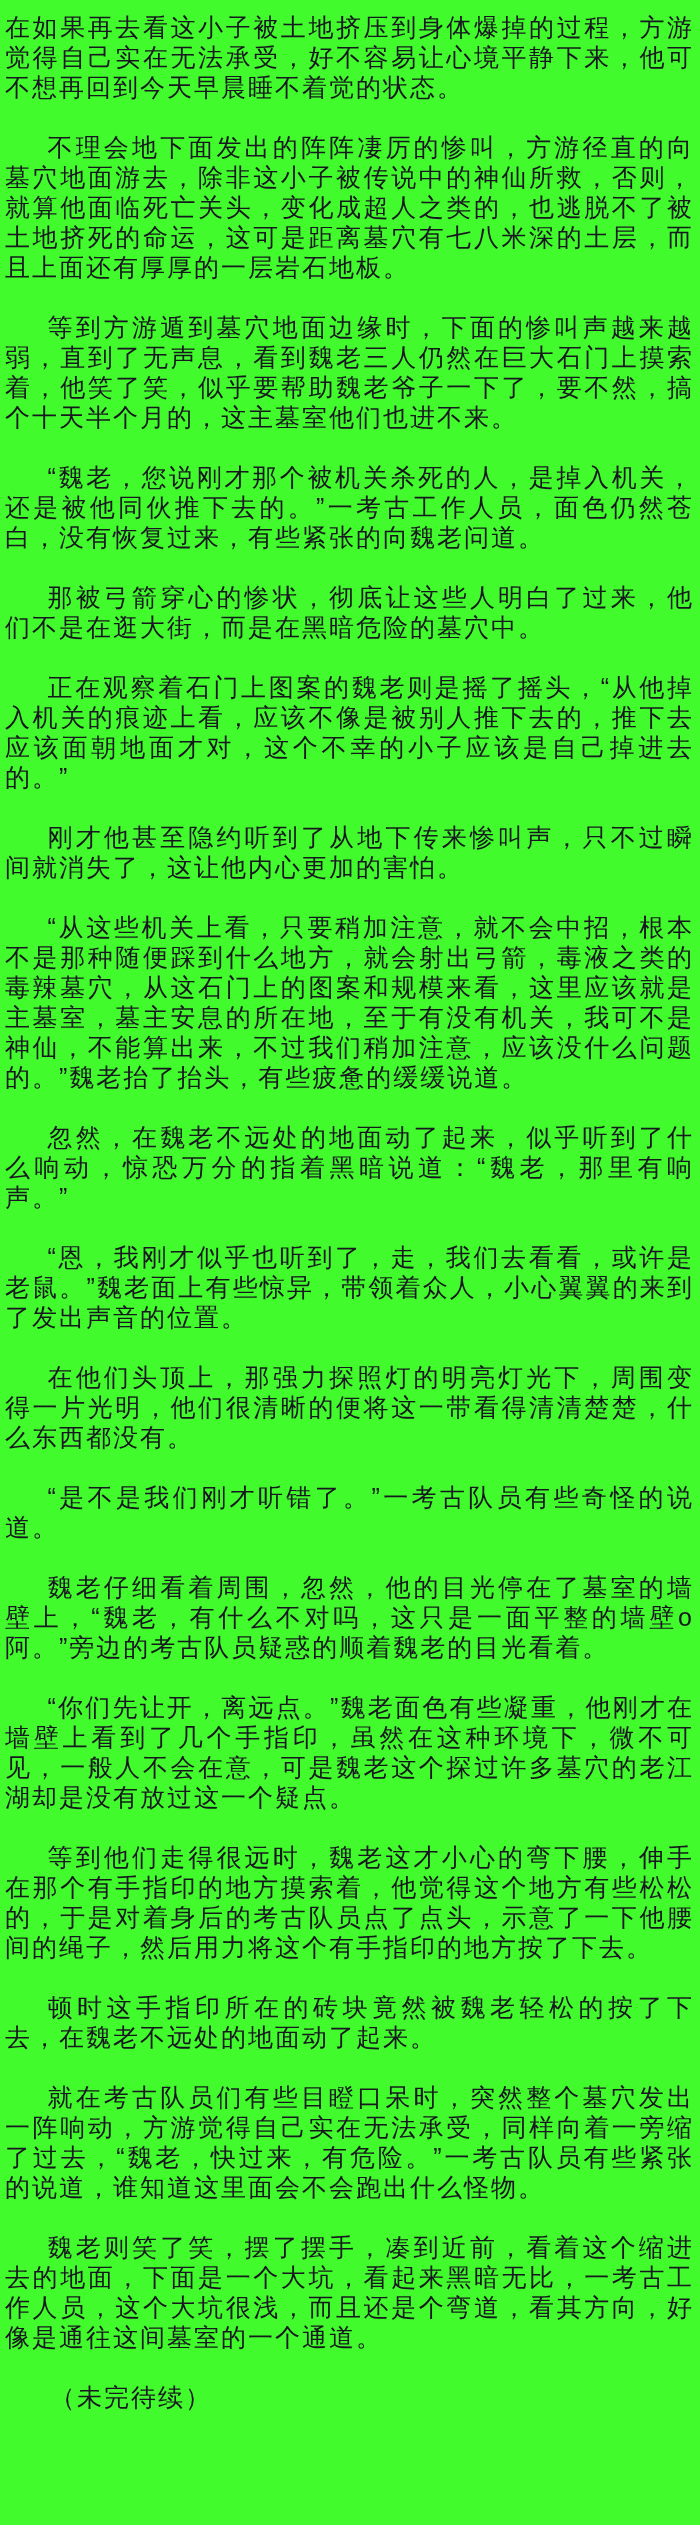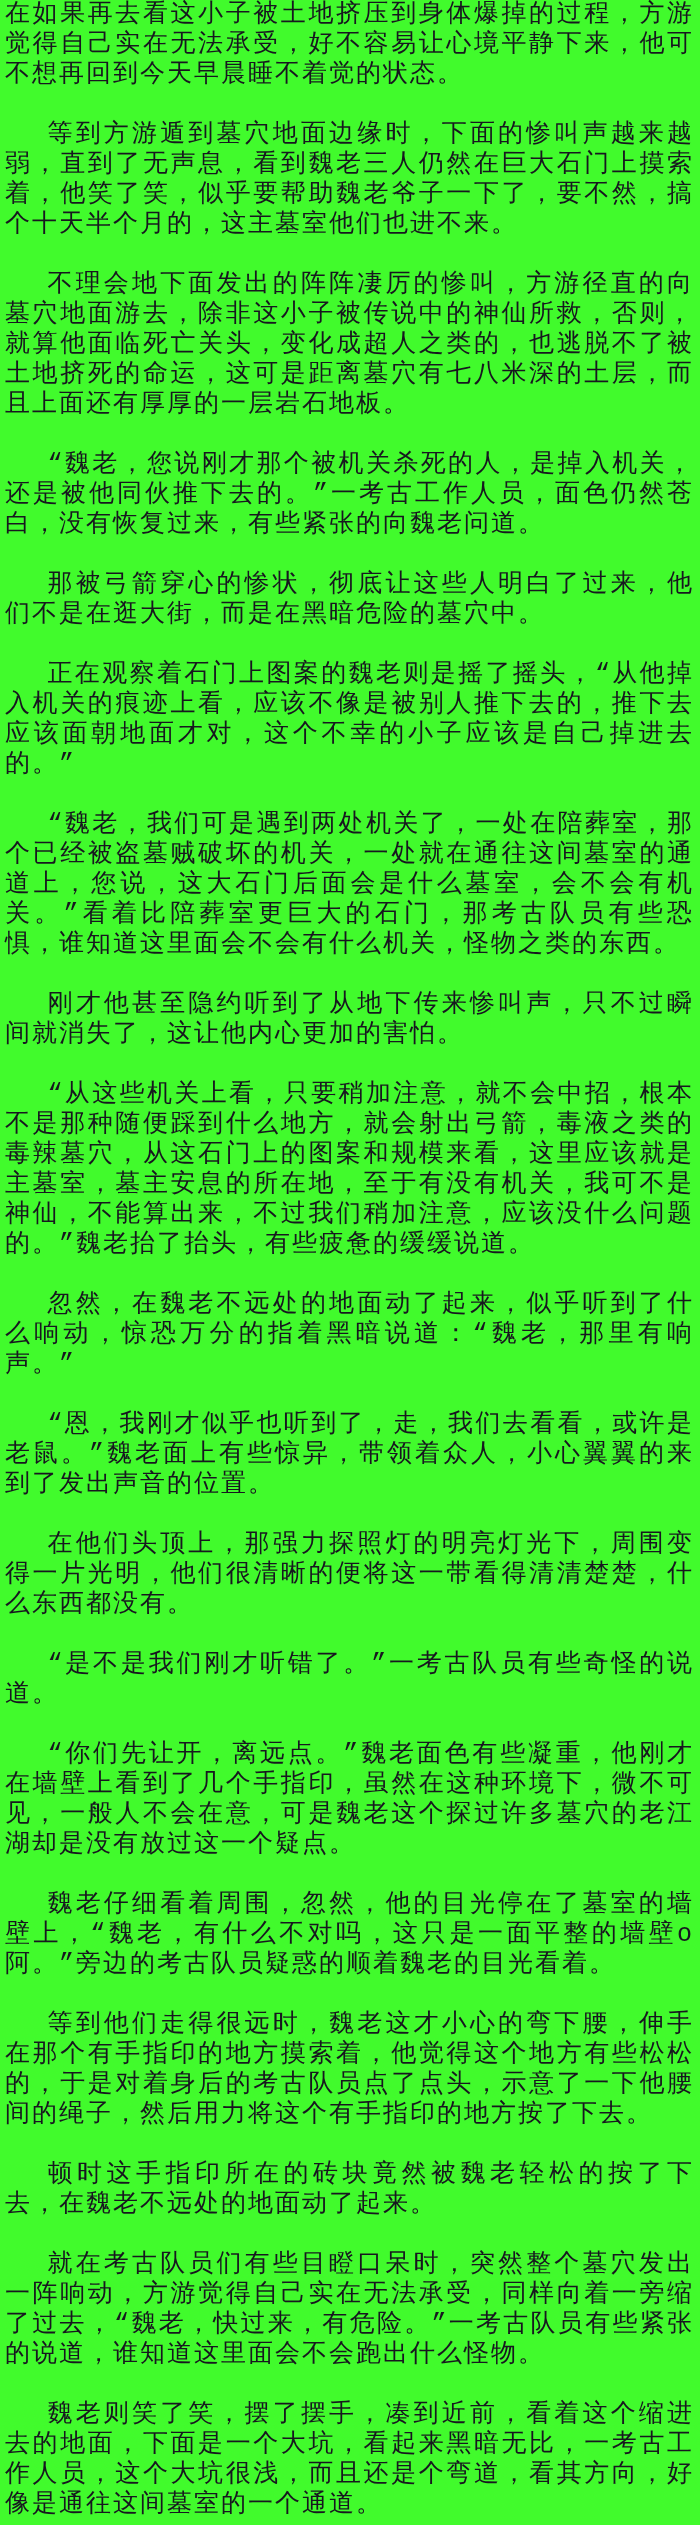--- a/index.html
+++ b/index.html
@@ -7,23 +7,23 @@
     padding: 0;
     background: #41fb2c;
   }
   .novel-page {
     position: relative;
     width: 700px;
     height: 2525px;
     margin: 0 auto;
     background: #41fb2c;
     box-sizing: border-box;
-    padding: 0 6px 0 5px;
+    padding: 12px 6px 0 5px;
     overflow: hidden;
-    font-family: Liberation Mono, monospace;
+    font-family: Liberation Sans, sans-serif;
     color: #17171f;
   }
   .novel-paragraph {
     margin: 0 0 30px 0;
     font-size: 25px;
     line-height: 30px;
     letter-spacing: 2px;
     text-align: justify;
     text-indent: 1.7em;
     word-break: break-all;
@@ -36,32 +36,31 @@
     text-align: left;
     text-indent: 1.8em;
     margin-top: 12px;
   }
 </style>
 </head>
 <body>
 
 <div class="novel-page">
   <p class="novel-paragraph no-indent">在如果再去看这小子被土地挤压到身体爆掉的过程，方游觉得自己实在无法承受，好不容易让心境平静下来，他可不想再回到今天早晨睡不着觉的状态。</p>
+  <p class="novel-paragraph">不理会地下面发出的阵阵凄厉的惨叫，方游径直的向墓穴地面游去，除非这小子被传说中的神仙所救，否则，就算他面临死亡关头，变化成超人之类的，也逃脱不了被土地挤死的命运，这可是距离墓穴有七八米深的土层，而且上面还有厚厚的一层岩石地板。</p>
   <p class="novel-paragraph">等到方游遁到墓穴地面边缘时，下面的惨叫声越来越弱，直到了无声息，看到魏老三人仍然在巨大石门上摸索着，他笑了笑，似乎要帮助魏老爷子一下了，要不然，搞个十天半个月的，这主墓室他们也进不来。</p>
-  <p class="novel-paragraph">不理会地下面发出的阵阵凄厉的惨叫，方游径直的向墓穴地面游去，除非这小子被传说中的神仙所救，否则，就算他面临死亡关头，变化成超人之类的，也逃脱不了被土地挤死的命运，这可是距离墓穴有七八米深的土层，而且上面还有厚厚的一层岩石地板。</p>
   <p class="novel-paragraph">“魏老，您说刚才那个被机关杀死的人，是掉入机关，还是被他同伙推下去的。”一考古工作人员，面色仍然苍白，没有恢复过来，有些紧张的向魏老问道。</p>
   <p class="novel-paragraph">那被弓箭穿心的惨状，彻底让这些人明白了过来，他们不是在逛大街，而是在黑暗危险的墓穴中。</p>
   <p class="novel-paragraph">正在观察着石门上图案的魏老则是摇了摇头，“从他掉入机关的痕迹上看，应该不像是被别人推下去的，推下去应该面朝地面才对，这个不幸的小子应该是自己掉进去的。”</p>
-  <p class="novel-paragraph">“魏老，我们可是遇到两处机关了，一处在陪葬室，那个已经被盗墓贼破坏的机关，一处就在通往这间墓室的通道上，您说，这大石门后面会是什么墓室，会不会有机关。”看着比陪葬室更巨大的石门，那考古队员有些恐惧，谁知道这里面会不会有什么机关，怪物之类的东西。</p>
   <p class="novel-paragraph">刚才他甚至隐约听到了从地下传来惨叫声，只不过瞬间就消失了，这让他内心更加的害怕。</p>
   <p class="novel-paragraph">“从这些机关上看，只要稍加注意，就不会中招，根本不是那种随便踩到什么地方，就会射出弓箭，毒液之类的毒辣墓穴，从这石门上的图案和规模来看，这里应该就是主墓室，墓主安息的所在地，至于有没有机关，我可不是神仙，不能算出来，不过我们稍加注意，应该没什么问题的。”魏老抬了抬头，有些疲惫的缓缓说道。</p>
   <p class="novel-paragraph">忽然，在魏老不远处的地面动了起来，似乎听到了什么响动，惊恐万分的指着黑暗说道：“魏老，那里有响声。”</p>
   <p class="novel-paragraph">“恩，我刚才似乎也听到了，走，我们去看看，或许是老鼠。”魏老面上有些惊异，带领着众人，小心翼翼的来到了发出声音的位置。</p>
   <p class="novel-paragraph">在他们头顶上，那强力探照灯的明亮灯光下，周围变得一片光明，他们很清晰的便将这一带看得清清楚楚，什么东西都没有。</p>
   <p class="novel-paragraph">“是不是我们刚才听错了。”一考古队员有些奇怪的说道。</p>
+  <p class="novel-paragraph">魏老仔细看着周围，忽然，他的目光停在了墓室的墙壁上，“魏老，有什么不对吗，这只是一面平整的墙壁o阿。”旁边的考古队员疑惑的顺着魏老的目光看着。</p>
   <p class="novel-paragraph">“你们先让开，离远点。”魏老面色有些凝重，他刚才在墙壁上看到了几个手指印，虽然在这种环境下，微不可见，一般人不会在意，可是魏老这个探过许多墓穴的老江湖却是没有放过这一个疑点。</p>
-  <p class="novel-paragraph">魏老仔细看着周围，忽然，他的目光停在了墓室的墙壁上，“魏老，有什么不对吗，这只是一面平整的墙壁o阿。”旁边的考古队员疑惑的顺着魏老的目光看着。</p>
   <p class="novel-paragraph">等到他们走得很远时，魏老这才小心的弯下腰，伸手在那个有手指印的地方摸索着，他觉得这个地方有些松松的，于是对着身后的考古队员点了点头，示意了一下他腰间的绳子，然后用力将这个有手指印的地方按了下去。</p>
   <p class="novel-paragraph">顿时这手指印所在的砖块竟然被魏老轻松的按了下去，在魏老不远处的地面动了起来。</p>
   <p class="novel-paragraph">就在考古队员们有些目瞪口呆时，突然整个墓穴发出一阵响动，方游觉得自己实在无法承受，同样向着一旁缩了过去，“魏老，快过来，有危险。”一考古队员有些紧张的说道，谁知道这里面会不会跑出什么怪物。</p>
   <p class="novel-paragraph">魏老则笑了笑，摆了摆手，凑到近前，看着这个缩进去的地面，下面是一个大坑，看起来黑暗无比，一考古工作人员，这个大坑很浅，而且还是个弯道，看其方向，好像是通往这间墓室的一个通道。</p>
   <p class="novel-paragraph ending-note">（未完待续）</p>
 </div>
 
 </body></html>

